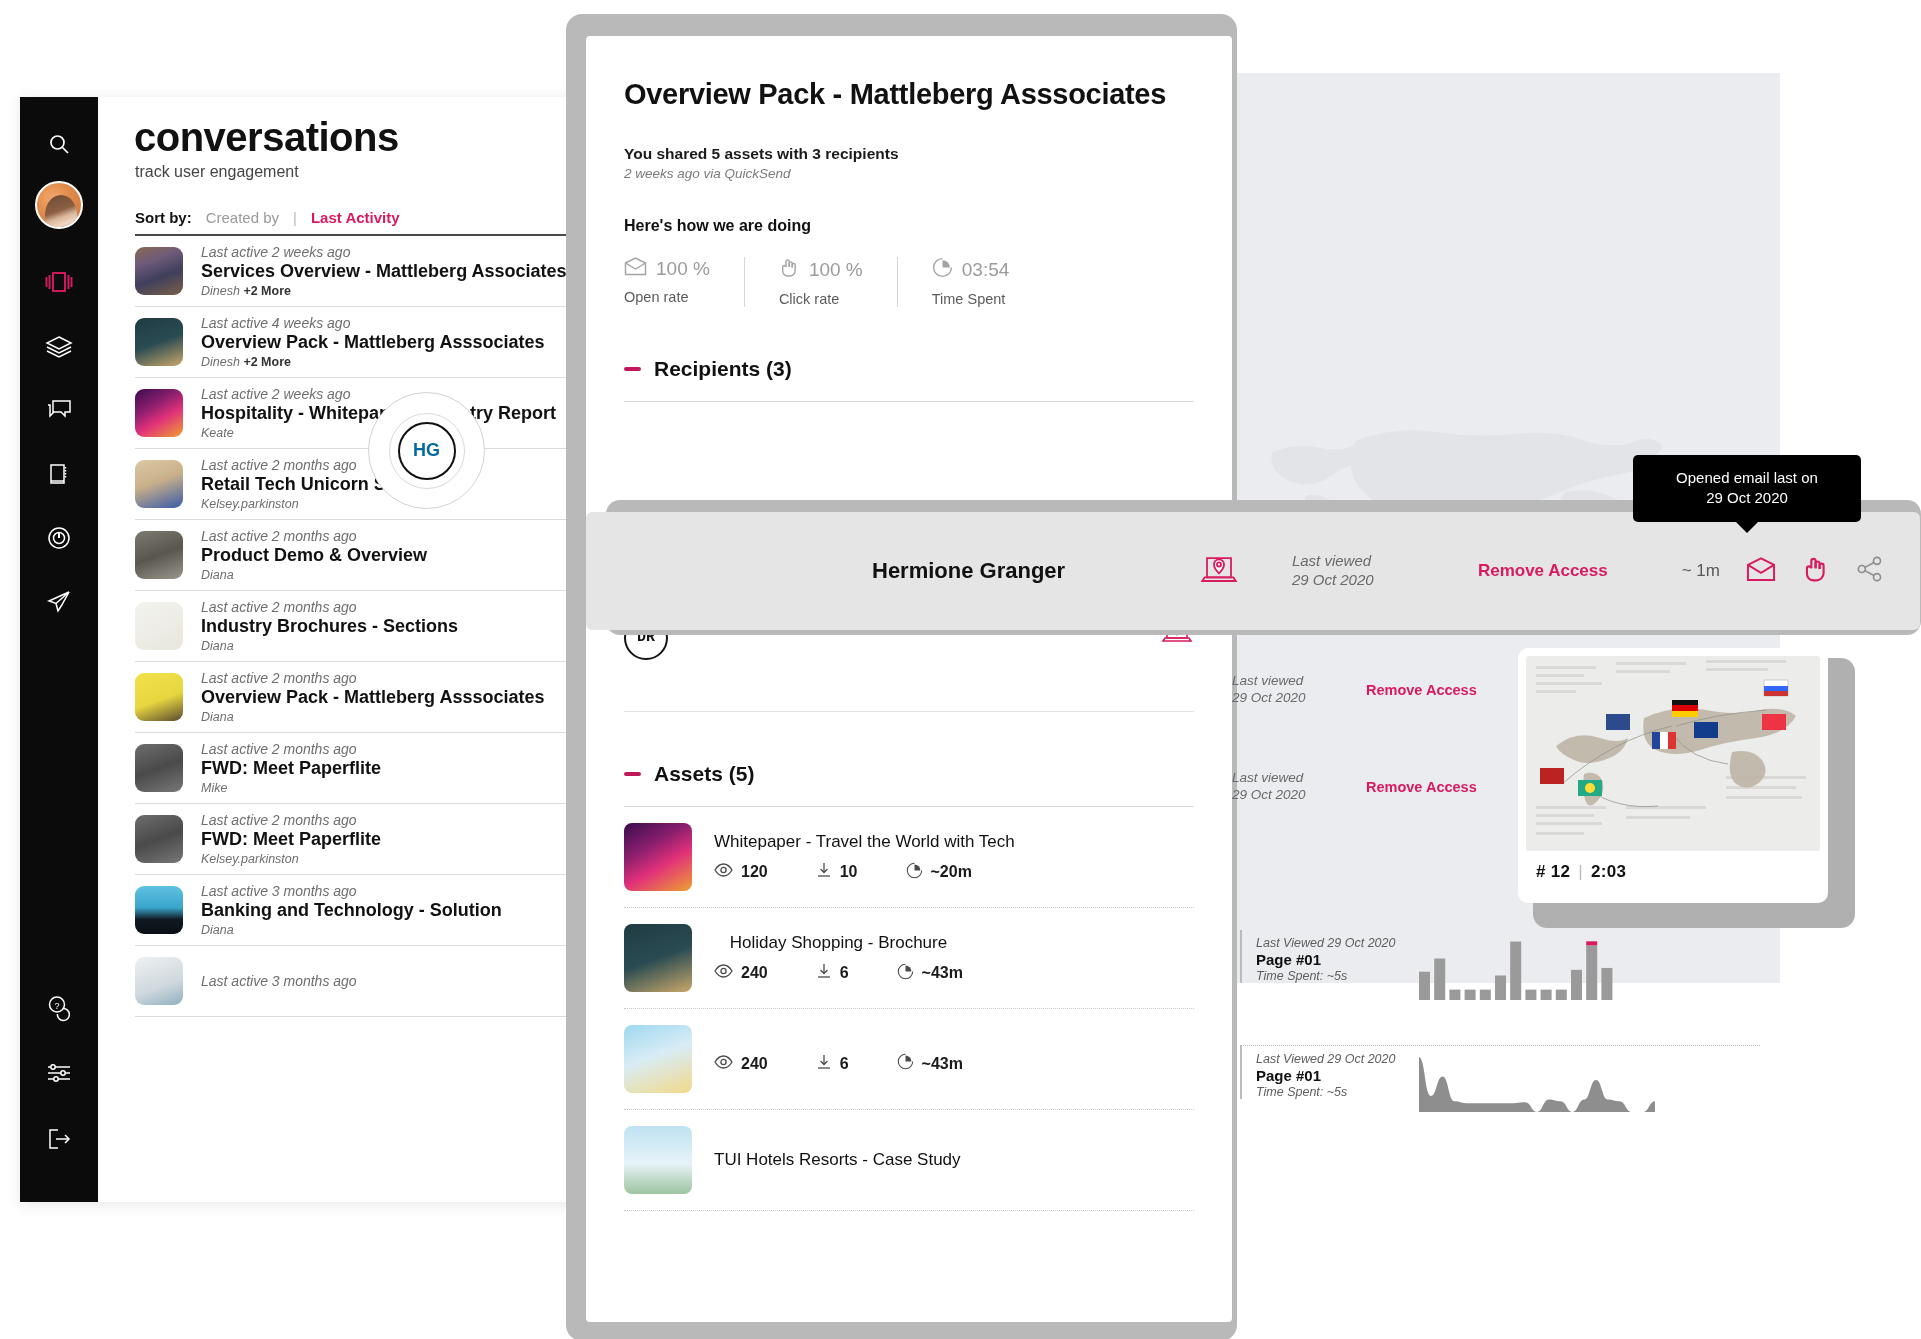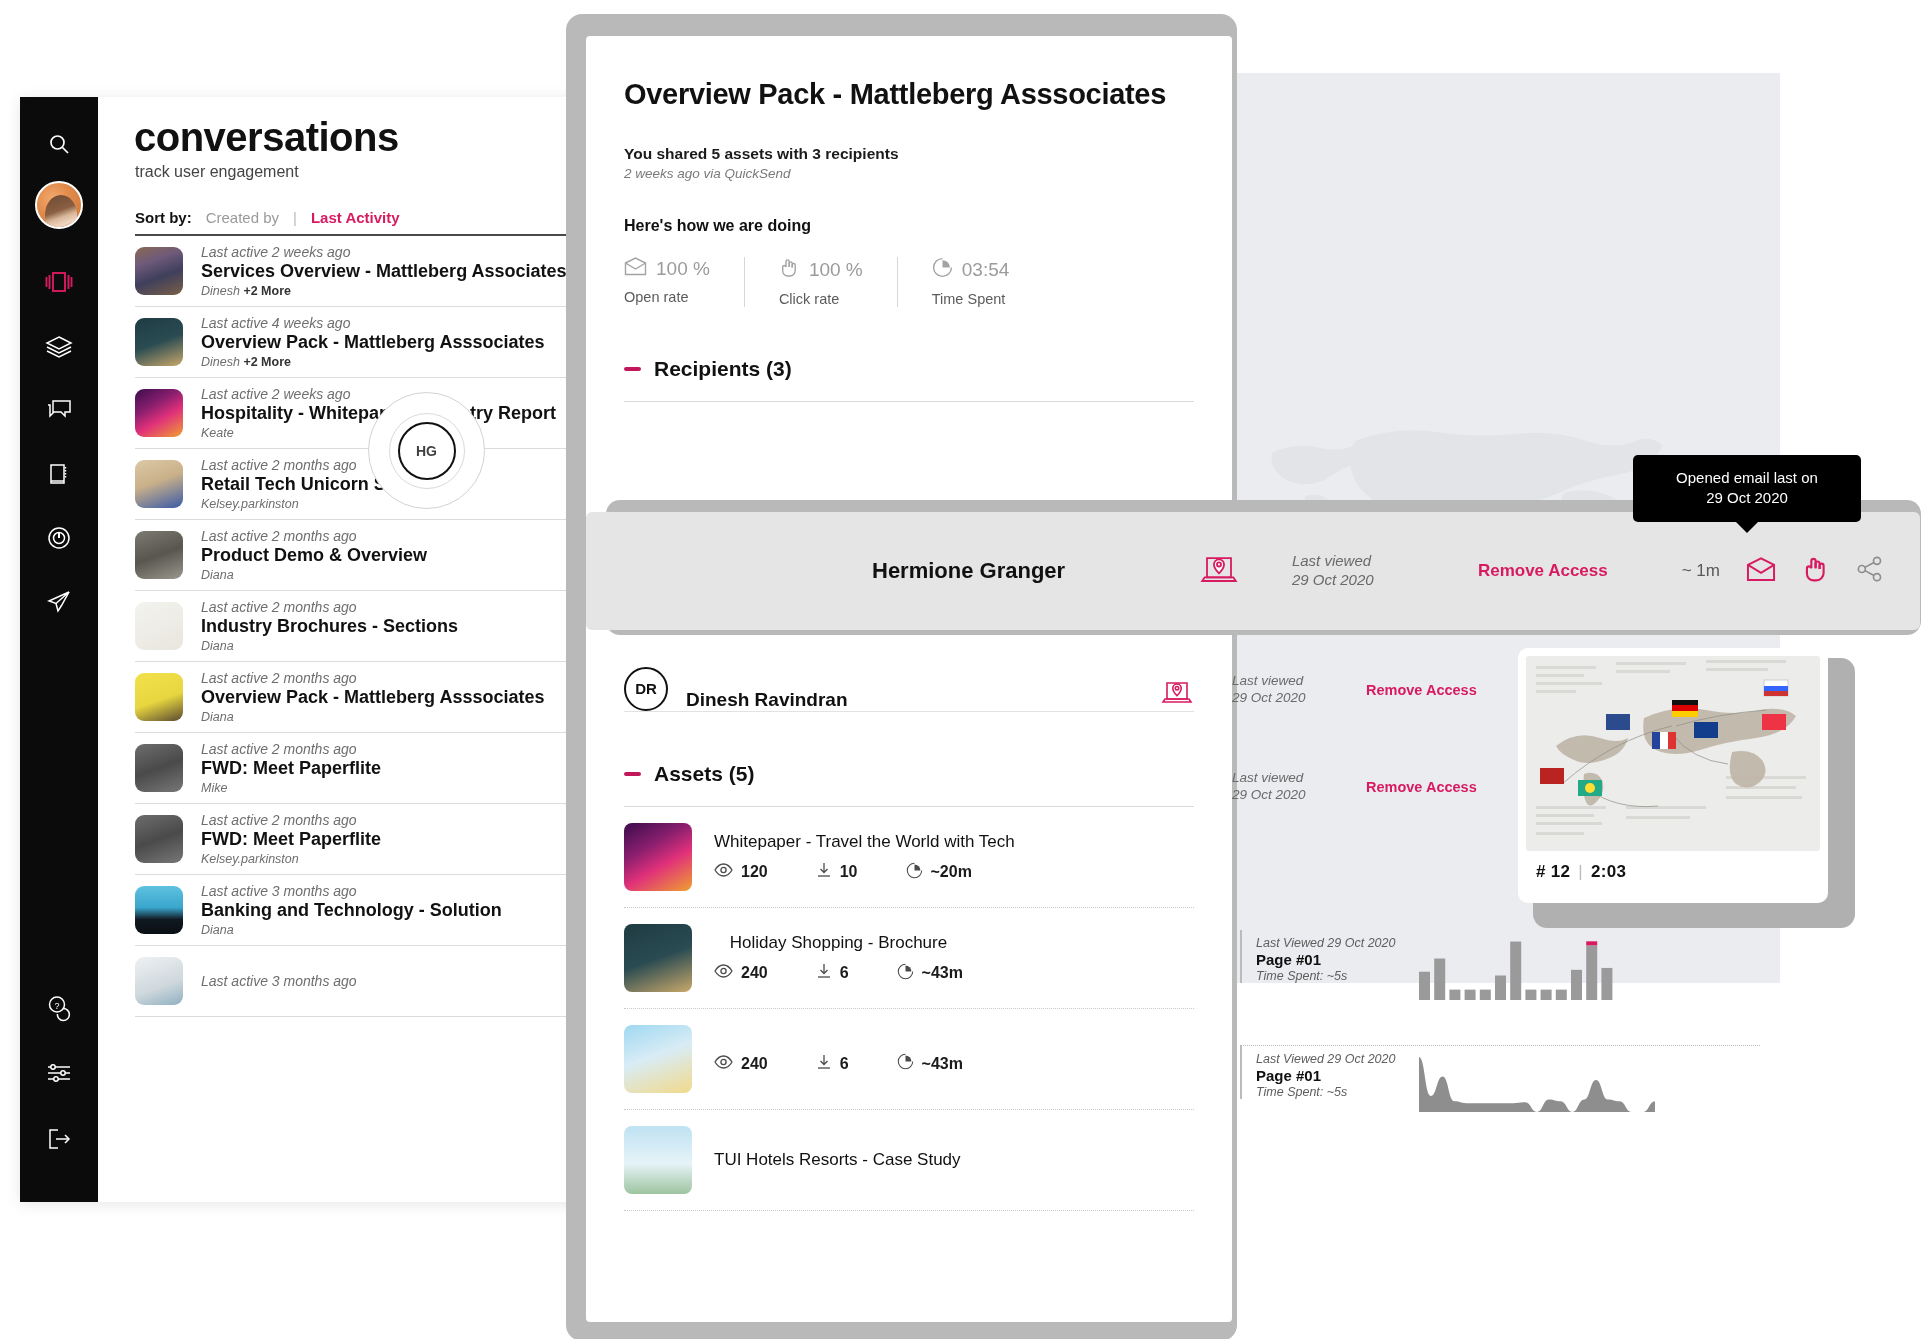--- a/index.html
+++ b/index.html
@@ -104,21 +104,21 @@
   .stat:first-child { padding-left: 0; }
   .stat + .stat { border-left: 1px solid #d7d7d7; }
   .stat-top { display:flex; align-items:center; gap:9px; font-size: 19px; color: #9b9b9b; }
   .stat-lbl { font-size: 14.5px; color: #5b5b5b; margin-top: 8px; }
 
   .sect-head { display:flex; align-items:center; gap: 13px; margin-top: 50px; }
   .minus { width: 17px; height: 4px; background: #c2185b; border-radius: 2px; }
   .sect-title { font-size: 21px; font-weight: 700; color: #111; }
   .sect-rule { height: 1px; background: #d9d9d9; margin-top: 20px; }
 
-  .rec-row { display: flex; align-items: flex-end; height: 96px; border-bottom: 1px solid #e2e2e2; }
+  .rec-row { display: flex; align-items: flex-start; height: 96px; border-bottom: 1px solid #e2e2e2; font-family: Liberation Mono, monospace; }
   .rec-row:last-child { border-bottom: 1px solid #e2e2e2; }
   .ava {
     width: 44px; height: 44px; border-radius: 50%; border: 2px solid #111;
     display:flex; align-items:center; justify-content:center;
     font-size: 15px; font-weight: 600; color:#111; flex:none;
   }
   .rec-name { font-size: 19px; font-weight: 600; color:#111; margin-left: 18px; flex:1; }
 
   .asset-row { display:flex; align-items:center; gap: 22px; padding: 16px 0; border-bottom: 1px dotted #c9c9c9; text-align: center; }
   .asset-thumb { width: 68px; height: 68px; border-radius: 8px; flex:none; overflow:hidden; }
@@ -140,21 +140,21 @@
   .herm-name { font-size: 22px; font-weight: 600; color:#111; margin-left: 0; }
   .mag {
     position: absolute; left: 368px; top: 392px; width: 117px; height: 117px;
     border-radius: 50%; background:#fff; border: 1px solid #d2d2d2;
     display:flex; align-items:center; justify-content:center;
     box-shadow: 0 0 0 0 rgba(0,0,0,0);
   }
   .mag .ring { width: 76px; height: 76px; border-radius:50%; border:1px solid #d9d9d9;
     display:flex; align-items:center; justify-content:center; }
   .mag .ring2 { width: 58px; height: 58px; border-radius:50%; border:2.5px solid #111;
-    display:flex; align-items:center; justify-content:center; font-size:14px; font-weight:600; color:#404040;}
+    display:flex; align-items:center; justify-content:center; font-size:18px; font-weight:600; color:#0369a1;}
 
   .lastviewed { font-size: 15px; font-style: italic; color: #6a6a6a; line-height:1.25; text-align:left; }
   .remove { font-size: 17px; font-weight: 700; color: #d81b60; }
   .rowicons { display:flex; align-items:center; gap: 26px; }
   .approx { font-size: 17px; color: #5a5a5a; }
 
   .tooltip {
     position: absolute; left: 1633px; top: 455px; width: 228px;
     background:#000; color:#fff; border-radius: 5px;
     font-size: 15px; text-align:center; padding: 13px 10px; line-height: 1.35;

